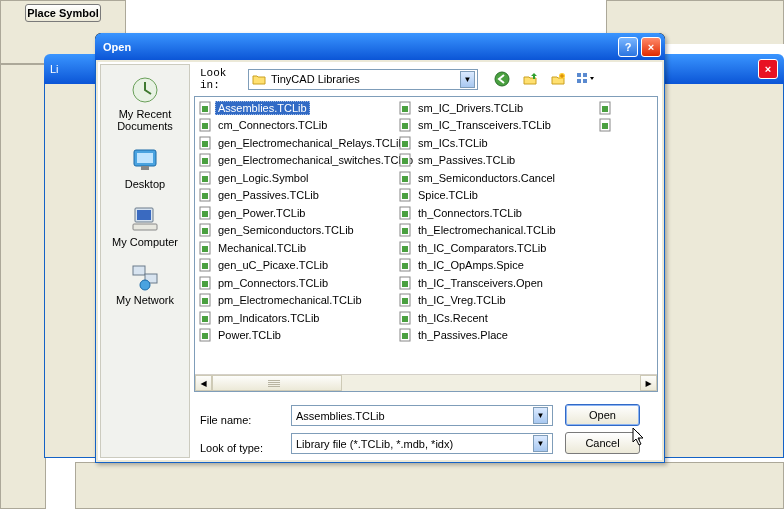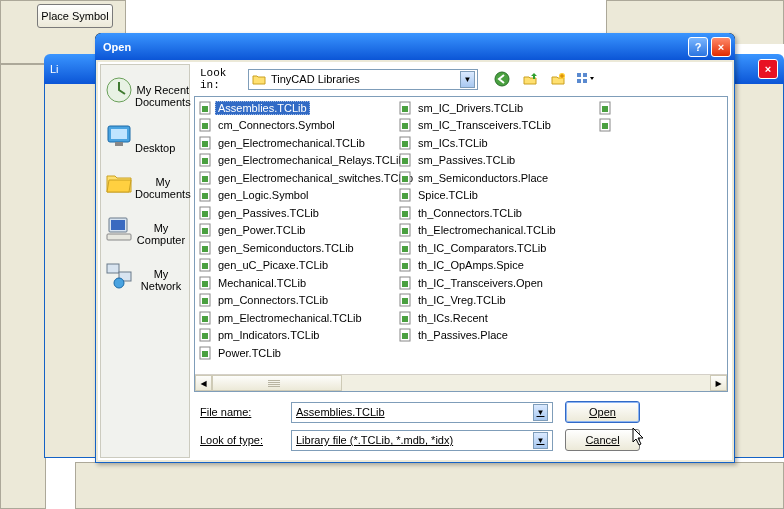--- a/index.html
+++ b/index.html
@@ -7,31 +7,31 @@
 
   
   .bg-box { position: absolute; background: #ece9d8; border: 1px solid #aca899; }
 
   
   .back-dialog { position: absolute; left: 44px; top: 54px; width: 740px; height: 455px; }
   .back-title { height: 30px; background: linear-gradient(to bottom, #3a95ff, #0b55d6); color: #fff; display:flex; align-items:center; padding: 0 6px; justify-content: space-between; border-radius: 6px 6px 0 0;}
   .back-close { width: 20px; height:20px; background: #e81123; border:1px solid #fff; border-radius:3px; display:flex;align-items:center;justify-content:center;color:#fff;font-weight:bold; }
 
   
-  .dlg { position: absolute; left: 95px; top: 33px; width: 640px; height: 430px; background: #000000; box-shadow: 2px 2px 4px rgba(0,0,0,.3); border-radius: 6px 6px 0 0; overflow: hidden; }
+  .dlg { position: absolute; left: 95px; top: 33px; width: 570px; height: 430px; background: #000000; box-shadow: 2px 2px 4px rgba(0,0,0,.3); border-radius: 6px 6px 0 0; overflow: hidden; }
   .titlebar { height: 27px; background: linear-gradient(to bottom,#3a95ff,#0b55d6); display: flex; align-items: center; padding: 0 4px; color: #fff; font-weight: bold; border-radius: 6px 6px 0 0;}
   .titlebar .title { flex: 1; padding-left: 4px; }
   .tb-btn { width: 20px; height: 20px; margin-left: 3px; border-radius: 3px; border:1px solid #fff; display:flex;align-items:center;justify-content:center; font-weight:bold;}
   .tb-help { background: linear-gradient(to bottom,#7ab6ff,#2a74e0); color:#fff;}
   .tb-close { background: linear-gradient(to bottom,#ff8a6a,#e02a00); color:#fff;}
 
   .body { display:flex; height: calc(100% - 27px); border:1px solid #1462c6; border-top:none; background:#ece9d8;}
   .body-inner { display:flex; flex:1; padding: 2px; background:#fff; margin:2px;}
   .placesbar { width: 90px; background: #f1f2ee; border:1px solid #cccbbf; display:flex; flex-direction:column; padding:3px 0; gap:0; margin-right:4px;}
-  .place { display:flex; flex-direction:row; align-items:flex-end; padding:6px 2px 6px; cursor:default;}
+  .place { display:flex; flex-direction:column; align-items:center; padding:6px 2px 6px; cursor:default;}
   .place .picon { width:32px; height:32px; margin-bottom:2px; display:flex;align-items:center;justify-content:center;}
   .place .plabel { text-align:center; font-size:11px; line-height:1.1;}
 
   .main { flex:1; display:flex; flex-direction:column; }
   .lookin-row { display:flex; align-items:center; height: 30px; padding: 4px 2px;}
   .lookin-label { width: 52px; padding-left:4px;font-family:Liberation Mono, monospace;}
   .lookin-combo { flex: 0 0 230px; height:21px; border:1px solid #7f9db9; background:#fff; display:flex; align-items:center; padding:0 2px;}
   .folder-icon { width:16px;height:16px; margin-right:4px; display:inline-flex;align-items:center;justify-content:center;}
   .lookin-combo .dd { margin-left:auto; width:15px; height:17px; background: linear-gradient(to bottom,#dbeaff,#a8c8f0);border:1px solid #7f9db9;display:flex;align-items:center;justify-content:center;font-size:8px;}
   .navicons { display:flex; gap:8px; margin-left:14px; align-items:center;}
@@ -49,33 +49,33 @@
   .fname { padding:0 2px; border:1px dotted transparent; }
   .fileitem.selected .fname { border-color:#fff8;}
   .hscroll { height:17px; background:#f1efe2; border-top:1px solid #d4d0c8; position:relative;display:flex;align-items:stretch;}
   .hscroll .arrow { width:17px; background: linear-gradient(to bottom,#fdfdfb,#ece9d8); border:1px solid #cecab6; display:flex;align-items:center;justify-content:center;font-size:8px;}
   .hscroll .track { flex:1; position:relative;}
   .hscroll .thumb { position:absolute; left:0; top:0; height:100%; width:130px; background: linear-gradient(to bottom,#fdfdfb,#ece9d8); border:1px solid #cecab6;}
   .hscroll .grip { position:absolute; left:55px; top:3px; width:12px; }
   .hscroll .grip span { display:block; height:1px; background:#b8b4a2; margin:1px 0;}
 
   .bottom { padding: 4px 2px; }
-  .brow { display:flex; align-items:center; height:28px;text-decoration:underline;}
+  .brow { display:flex; align-items:flex-end; height:28px;}
   .blabel { width:95px; padding-left:4px;}
   .bcombo { width: 262px; height:21px; border:1px solid #7f9db9; background:#fff; display:flex; align-items:center; padding:0 4px;}
   .bcombo .dd { margin-left:auto; width:15px; height:17px; background:linear-gradient(to bottom,#dbeaff,#a8c8f0);border:1px solid #7f9db9;display:flex;align-items:center;justify-content:center;font-size:8px;}
   .bbtn { width:75px; height:22px; margin-left:12px; background: linear-gradient(to bottom,#fff,#ece9d8); border:1px solid #7a7a7a; border-radius:3px;}
   .bbtn.primary { border:1px solid #3169c6; box-shadow: inset 0 0 0 1px #8cb4f2; }
   .cursor { position:absolute; left:632px; top:427px; pointer-events:none; font-size:16px;}
 </style>
 </head>
 <body>
 
 <div class="bg-box" style="left:0;top:0;width:126px;height:64px;">
-  <button class="bbtn" style="position:absolute;left:24px;top:3px;width:76px;height:24px;">Place Symbol</button>
+  <button class="bbtn" style="position:absolute;left:12px;top:3px;width:76px;height:18px;font-weight:bold;">Place Symbol</button>
 </div>
 <div class="bg-box" style="left:0;top:64px;width:46px;height:445px;"></div>
 <div class="bg-box" style="left:75px;top:462px;width:709px;height:47px;"></div>
 <div class="bg-box" style="left:606px;top:0;width:178px;height:44px;border-bottom:none;"></div>
 
 <div class="back-dialog">
   <div class="back-title">
     <span>Li</span>
     <div class="back-close">×</div>
   </div>
@@ -102,29 +102,20 @@
       </div>
       <div class="place">
         <div class="picon">
           <svg width="32" height="32">
                 <rect x="5" y="6" width="22" height="16" rx="2" fill="#4aa3e0" stroke="#1a6aa8"></rect>
                 <rect x="8" y="9" width="16" height="10" fill="#bfe4ff"></rect>
                 <rect x="12" y="22" width="8" height="4" fill="#888"></rect>
               </svg>
         </div>
         <div class="plabel">Desktop</div>
-      </div>
-      <div class="place">
-        <div class="picon">
-          <svg width="32" height="32">
-                <path d="M4 10 L4 26 L28 26 L28 12 L14 12 L12 10 Z" fill="#ffe070" stroke="#caa020"></path>
-                <path d="M6 14 L28 14 L26 26 L4 26 Z" fill="#ffd040" stroke="#caa020"></path>
-              </svg>
-        </div>
-        <div class="plabel">My Documents</div>
       </div>
       <div class="place">
         <div class="picon">
           <svg width="32" height="32">
                 <rect x="6" y="6" width="18" height="14" rx="1" fill="#d8e4f0" stroke="#6a7a8a"></rect>
                 <rect x="8" y="8" width="14" height="10" fill="#3a6ac0"></rect>
                 <rect x="4" y="22" width="24" height="6" rx="1" fill="#e8e8e0" stroke="#888"></rect>
               </svg>
         </div>
         <div class="plabel">My Computer</div>
@@ -197,30 +188,21 @@
                   </span>
                   <span class="fname">Assemblies.TCLib</span>
                 </div>
                 <div class="fileitem">
                   <span class="ficon">
                     <svg width="16" height="16">
                       <rect x="3" y="2" width="10" height="12" fill="#fff" stroke="#888"></rect>
                       <rect x="5" y="6" width="6" height="6" fill="#4aa040"></rect>
                     </svg>
                   </span>
-                  <span class="fname">cm_Connectors.Symbol</span>
-                </div>
-                <div class="fileitem">
-                  <span class="ficon">
-                    <svg width="16" height="16">
-                      <rect x="3" y="2" width="10" height="12" fill="#fff" stroke="#888"></rect>
-                      <rect x="5" y="6" width="6" height="6" fill="#4aa040"></rect>
-                    </svg>
-                  </span>
-                  <span class="fname">gen_Electromechanical.TCLib</span>
+                  <span class="fname">cm_Connectors.TCLib</span>
                 </div>
                 <div class="fileitem">
                   <span class="ficon">
                     <svg width="16" height="16">
                       <rect x="3" y="2" width="10" height="12" fill="#fff" stroke="#888"></rect>
                       <rect x="5" y="6" width="6" height="6" fill="#4aa040"></rect>
                     </svg>
                   </span>
                   <span class="fname">gen_Electromechanical_Relays.TCLib</span>
                 </div>
@@ -269,30 +251,30 @@
                   </span>
                   <span class="fname">gen_Semiconductors.TCLib</span>
                 </div>
                 <div class="fileitem">
                   <span class="ficon">
                     <svg width="16" height="16">
                       <rect x="3" y="2" width="10" height="12" fill="#fff" stroke="#888"></rect>
                       <rect x="5" y="6" width="6" height="6" fill="#4aa040"></rect>
                     </svg>
                   </span>
+                  <span class="fname">Mechanical.TCLib</span>
+                </div>
+                <div class="fileitem">
+                  <span class="ficon">
+                    <svg width="16" height="16">
+                      <rect x="3" y="2" width="10" height="12" fill="#fff" stroke="#888"></rect>
+                      <rect x="5" y="6" width="6" height="6" fill="#4aa040"></rect>
+                    </svg>
+                  </span>
                   <span class="fname">gen_uC_Picaxe.TCLib</span>
-                </div>
-                <div class="fileitem">
-                  <span class="ficon">
-                    <svg width="16" height="16">
-                      <rect x="3" y="2" width="10" height="12" fill="#fff" stroke="#888"></rect>
-                      <rect x="5" y="6" width="6" height="6" fill="#4aa040"></rect>
-                    </svg>
-                  </span>
-                  <span class="fname">Mechanical.TCLib</span>
                 </div>
                 <div class="fileitem">
                   <span class="ficon">
                     <svg width="16" height="16">
                       <rect x="3" y="2" width="10" height="12" fill="#fff" stroke="#888"></rect>
                       <rect x="5" y="6" width="6" height="6" fill="#4aa040"></rect>
                     </svg>
                   </span>
                   <span class="fname">pm_Connectors.TCLib</span>
                 </div>
@@ -361,21 +343,21 @@
                   </span>
                   <span class="fname">sm_Passives.TCLib</span>
                 </div>
                 <div class="fileitem">
                   <span class="ficon">
                     <svg width="16" height="16">
                       <rect x="3" y="2" width="10" height="12" fill="#fff" stroke="#888"></rect>
                       <rect x="5" y="6" width="6" height="6" fill="#4aa040"></rect>
                     </svg>
                   </span>
-                  <span class="fname">sm_Semiconductors.Place</span>
+                  <span class="fname">sm_Semiconductors.Cancel</span>
                 </div>
                 <div class="fileitem">
                   <span class="ficon">
                     <svg width="16" height="16">
                       <rect x="3" y="2" width="10" height="12" fill="#fff" stroke="#888"></rect>
                       <rect x="5" y="6" width="6" height="6" fill="#4aa040"></rect>
                     </svg>
                   </span>
                   <span class="fname">Spice.TCLib</span>
                 </div>

